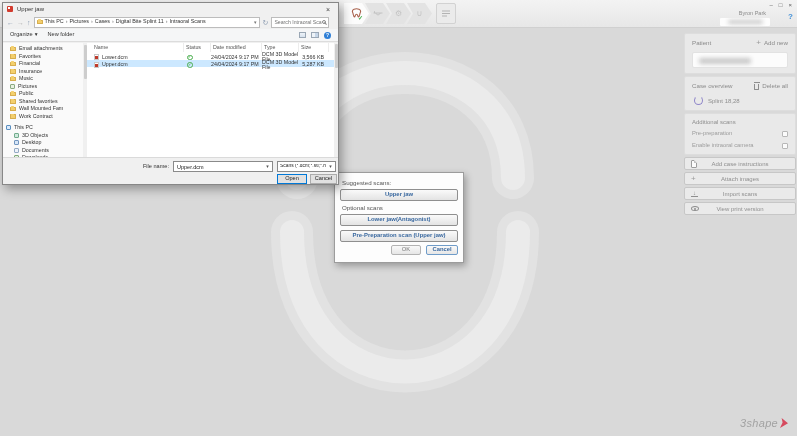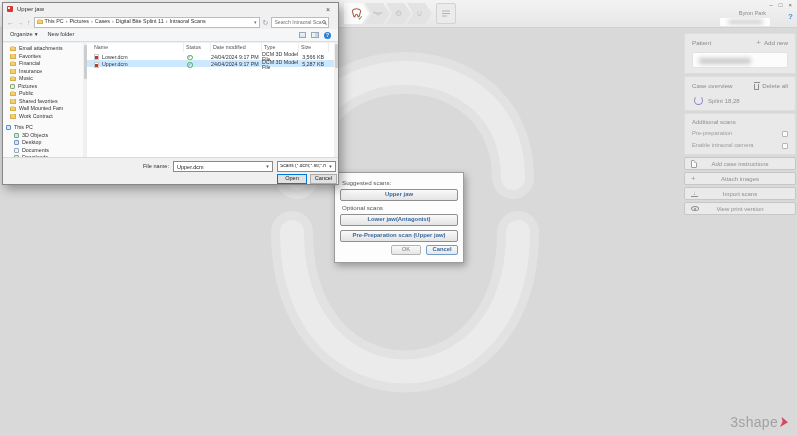--- a/index.html
+++ b/index.html
@@ -137,21 +137,21 @@
   .ftype-combo { position:absolute; left:274px; top:3px; width:59px; height:11px; background:#fff;
     border:1px solid #8a8a8a; display:flex; align-items:center; }
   .ftype-combo .val { flex:1; font-size:4.9px; color:#222; padding-left:2px; white-space:nowrap; overflow:hidden; }
   .fd-open { position:absolute; left:274px; top:16px; width:30px; height:9.5px; background:#e1e1e1;
     border:1px solid #0078d7; display:flex; align-items:center; justify-content:center; font-size:5.6px; color:#222; }
   .fd-cancel { position:absolute; left:307px; top:16px; width:27px; height:9.5px; background:#e1e1e1;
     border:1px solid #acacac; display:flex; align-items:center; justify-content:center; font-size:5.6px; color:#222; }
 
   
   .logo { position:absolute; right:8px; bottom:7px; display:flex; align-items:center; gap:1px; }
-  .logo-text { font-size:14px; color:#a2a2a2; letter-spacing:0.3px; }
+  .logo-text { font-size:11px; color:#a2a2a2; letter-spacing:0.3px;font-style:italic; }
 </style>
 </head>
 <body>
 
 <div class="stage">
 
   <svg class="bg-arches" width="797" height="436">
     <path d="M297 178 C297 38 513 38 513 178" stroke="#e2e2e2" stroke-width="42" fill="none" stroke-linecap="round"></path>
     <path d="M297 178 C297 38 513 38 513 178" stroke="#ebebeb" stroke-width="24" fill="none" stroke-linecap="round"></path>
     <path d="M292 232 C292 418 518 418 518 232" stroke="#e2e2e2" stroke-width="42" fill="none" stroke-linecap="round"></path>

